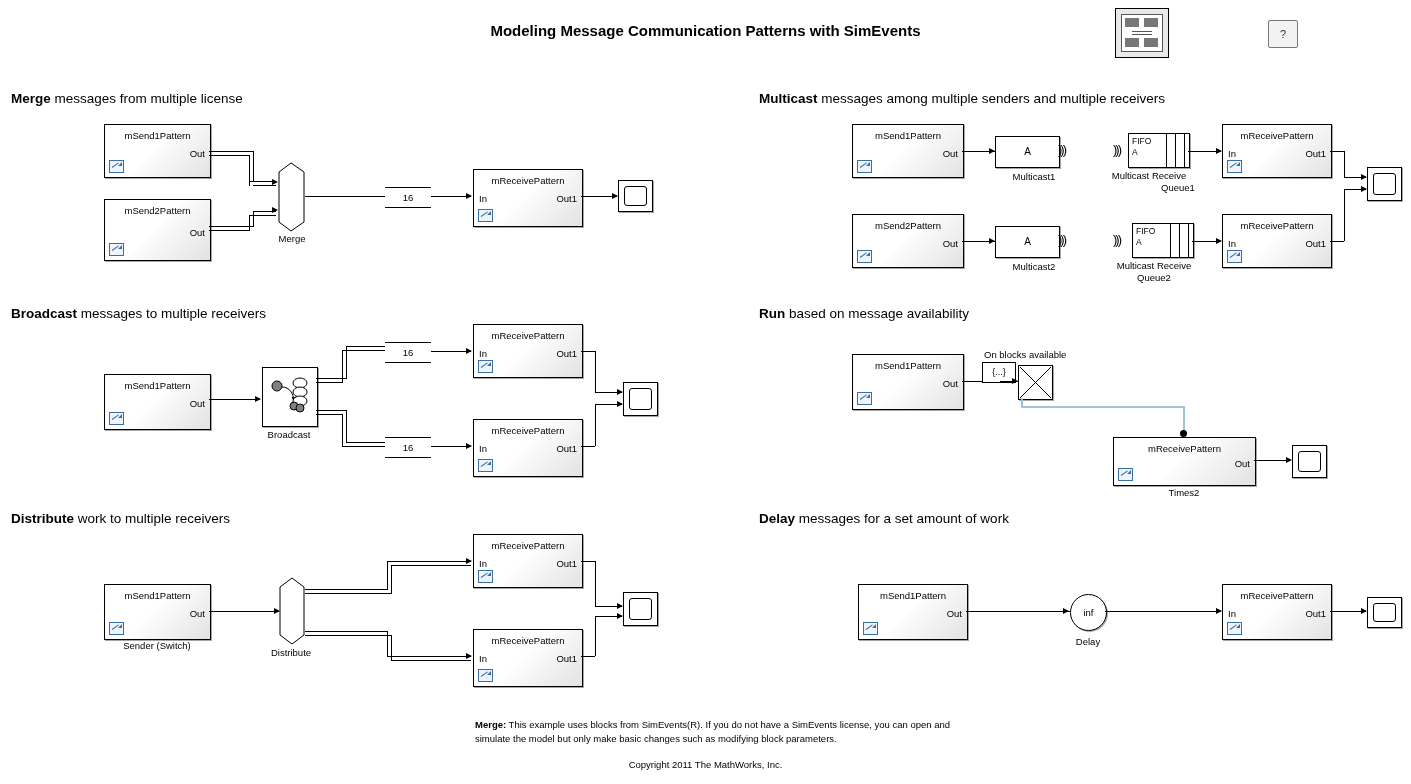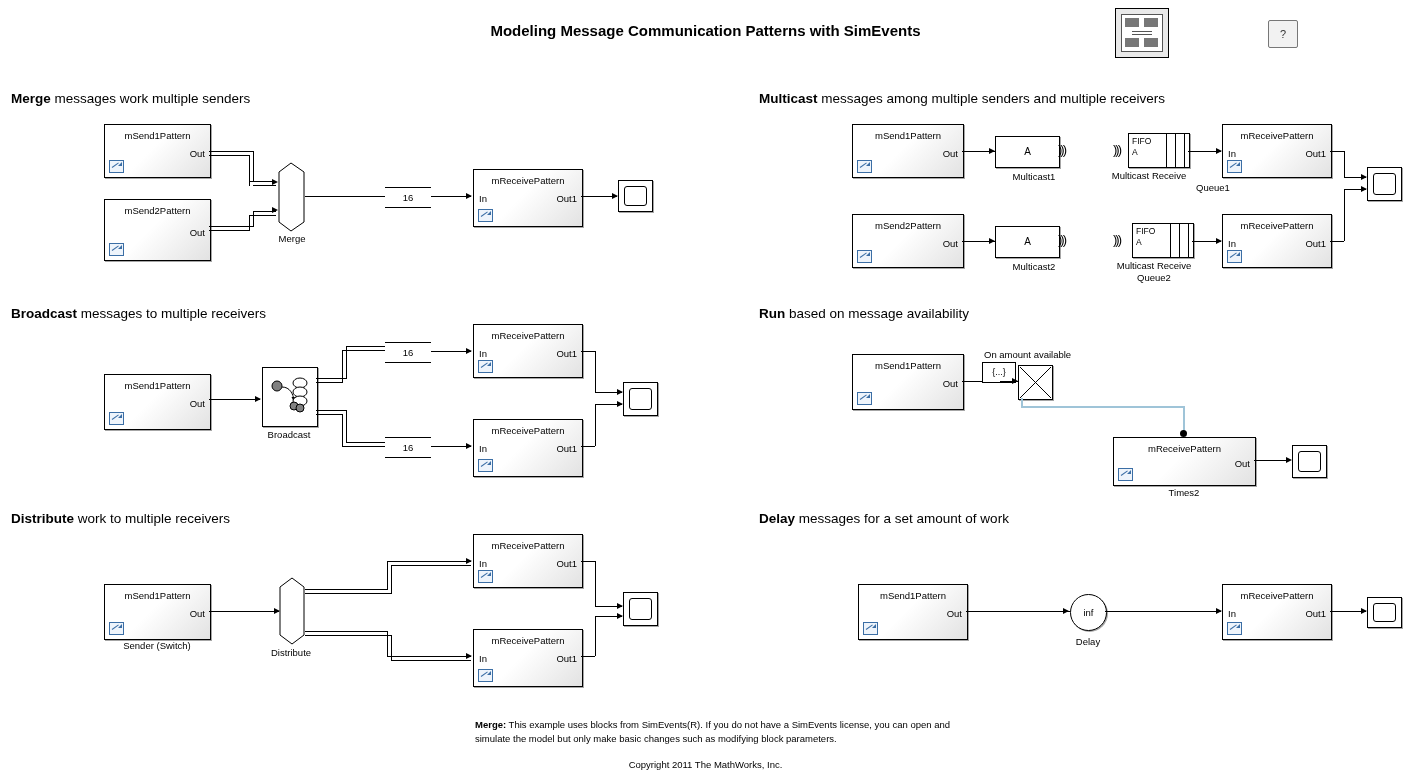--- a/index.html
+++ b/index.html
@@ -141,21 +141,21 @@
     <div class="bar" style="left:22px;top:3px;width:14px;height:9px;background:#777;"></div>
     <div class="bar" style="left:3px;top:23px;width:14px;height:9px;background:#777;"></div>
     <div class="bar" style="left:22px;top:23px;width:14px;height:9px;background:#777;"></div>
     <div class="bar" style="left:10px;top:16px;width:20px;height:1px;"></div>
     <div class="bar" style="left:10px;top:19px;width:20px;height:1px;"></div>
   </div>
 </div>
 <div class="abs help-icon">?</div>
 
 <div class="abs heading" style="left:11px;top:91px;">
-  <b>Merge</b><span> messages work multiple senders</span>
+  <b>Merge</b><span> messages from multiple license</span>
 </div>
 <div class="abs heading" style="left:759px;top:91px;">
   <b>Multicast</b><span> messages among multiple senders and multiple receivers</span>
 </div>
 <div class="abs heading" style="left:11px;top:306px;">
   <b>Broadcast</b><span> messages to multiple receivers</span>
 </div>
 <div class="abs heading" style="left:759px;top:306px;">
   <b>Run</b><span> based on message availability</span>
 </div>
@@ -244,21 +244,21 @@
 
 <div class="waves abs" style="left:1113px;top:142px;">)))</div>
 <div class="queue" style="left:1128px;top:133px;width:60px;height:33px;">
   <div style="position:absolute;left:3px;top:2px;font-size:8.5px;">FIFO</div>
   <div style="position:absolute;left:3px;top:13px;font-size:8.5px;">A</div>
   <div class="cell" style="left:37px;"></div>
   <div class="cell" style="left:46px;"></div>
   <div class="cell" style="left:55px;"></div>
 </div>
 <div class="blabel abs" style="left:1100px;top:170px;width:98px;">Multicast Receive</div>
-<div class="blabel abs" style="left:1164px;top:182px;width:98px;">Queue1</div>
+<div class="blabel abs" style="left:1129px;top:182px;width:98px;">Queue1</div>
 
 <div class="waves abs" style="left:1113px;top:232px;">)))</div>
 <div class="queue" style="left:1132px;top:223px;width:60px;height:33px;">
   <div style="position:absolute;left:3px;top:2px;font-size:8.5px;">FIFO</div>
   <div style="position:absolute;left:3px;top:13px;font-size:8.5px;">A</div>
   <div class="cell" style="left:37px;"></div>
   <div class="cell" style="left:46px;"></div>
   <div class="cell" style="left:55px;"></div>
 </div>
 <div class="blabel abs" style="left:1105px;top:260px;width:98px;">Multicast Receive</div>
@@ -359,21 +359,21 @@
 <div class="arrow abs" style="left:617px;top:401px;"></div>
 <div class="scope" style="left:623px;top:382px;width:33px;height:32px;">
   <div class="screen"></div>
 </div>
 
 <div class="sblock" style="left:852px;top:354px;width:110px;height:54px;">
   <div class="btitle">mSend1Pattern</div>
   <div class="pr" style="top:23px;">Out</div>
   <div class="corner"></div>
 </div>
-<div class="abs" style="left:984px;top:349px;font-size:9.5px;">On amount available</div>
+<div class="abs" style="left:984px;top:349px;font-size:9.5px;">On blocks available</div>
 <div class="wire h abs" style="left:962px;top:381px;width:20px;"></div>
 <div class="msgavail" style="left:982px;top:362px;width:32px;height:19px;line-height:19px;">{...}</div>
 <div class="wire h abs" style="left:1000px;top:381px;width:18px;"></div>
 <div class="arrow abs" style="left:1012px;top:378px;"></div>
 
 <div class="xblock" style="left:1018px;top:365px;width:33px;height:33px;">
   <svg width="33" height="33" viewBox="0 0 33 33">
     <line x1="1" y1="1" x2="32" y2="32" stroke="#000"></line>
     <line x1="32" y1="1" x2="1" y2="32" stroke="#000"></line>
   </svg>

